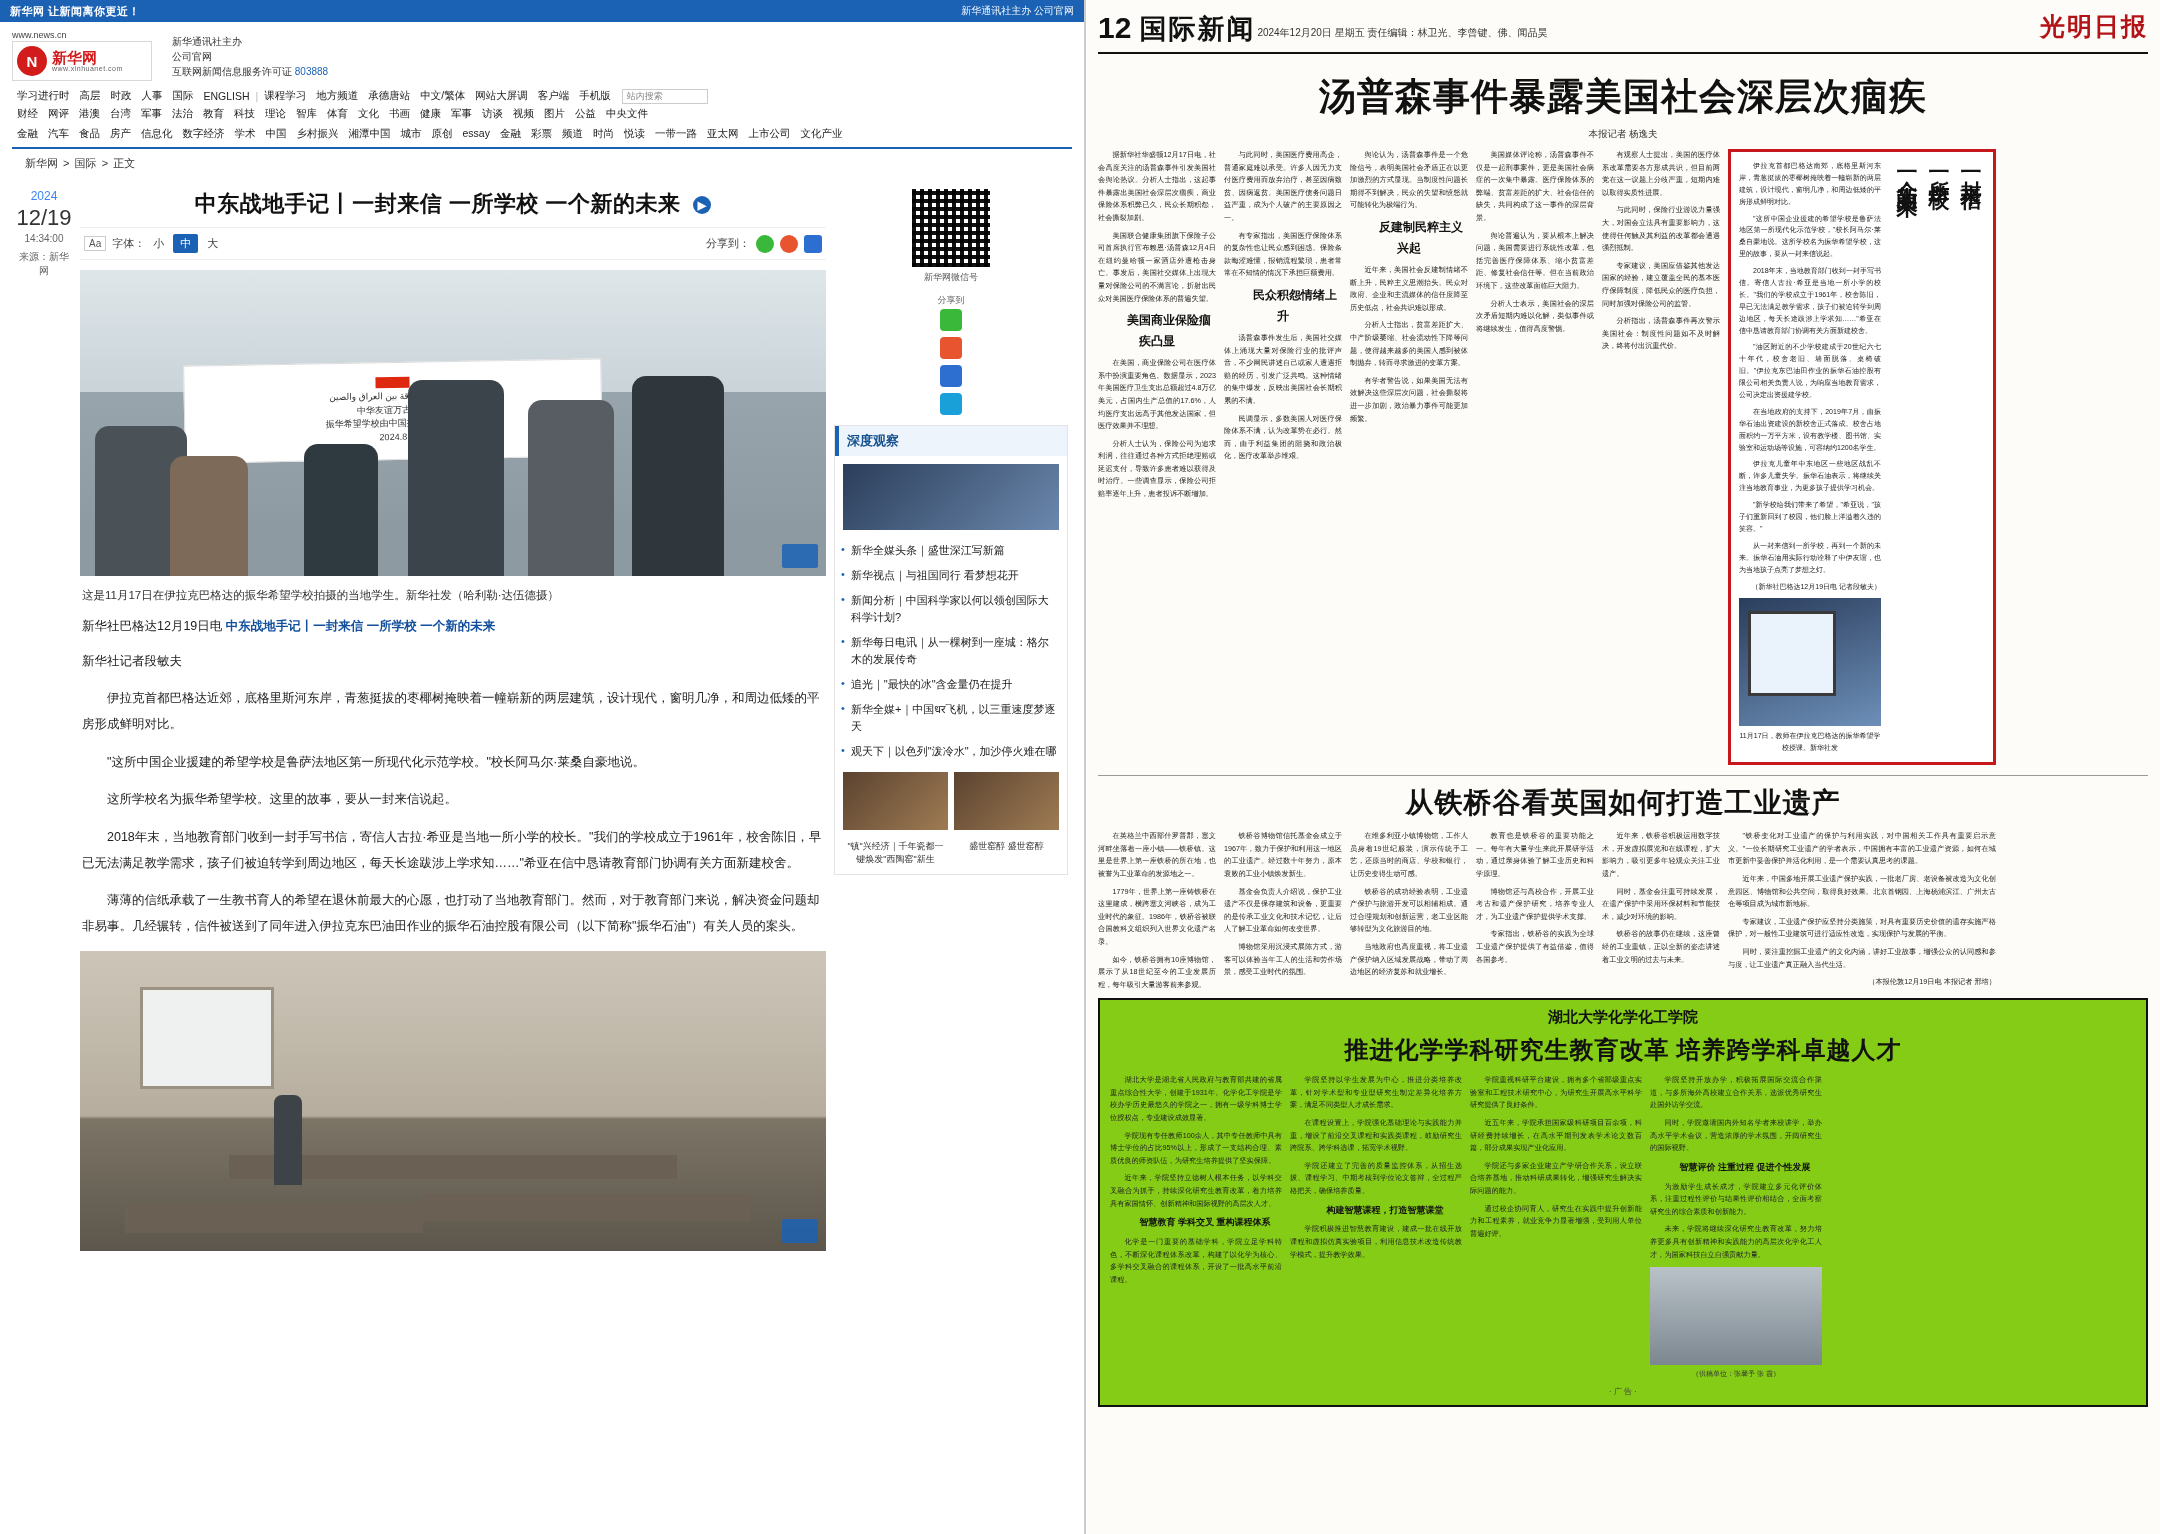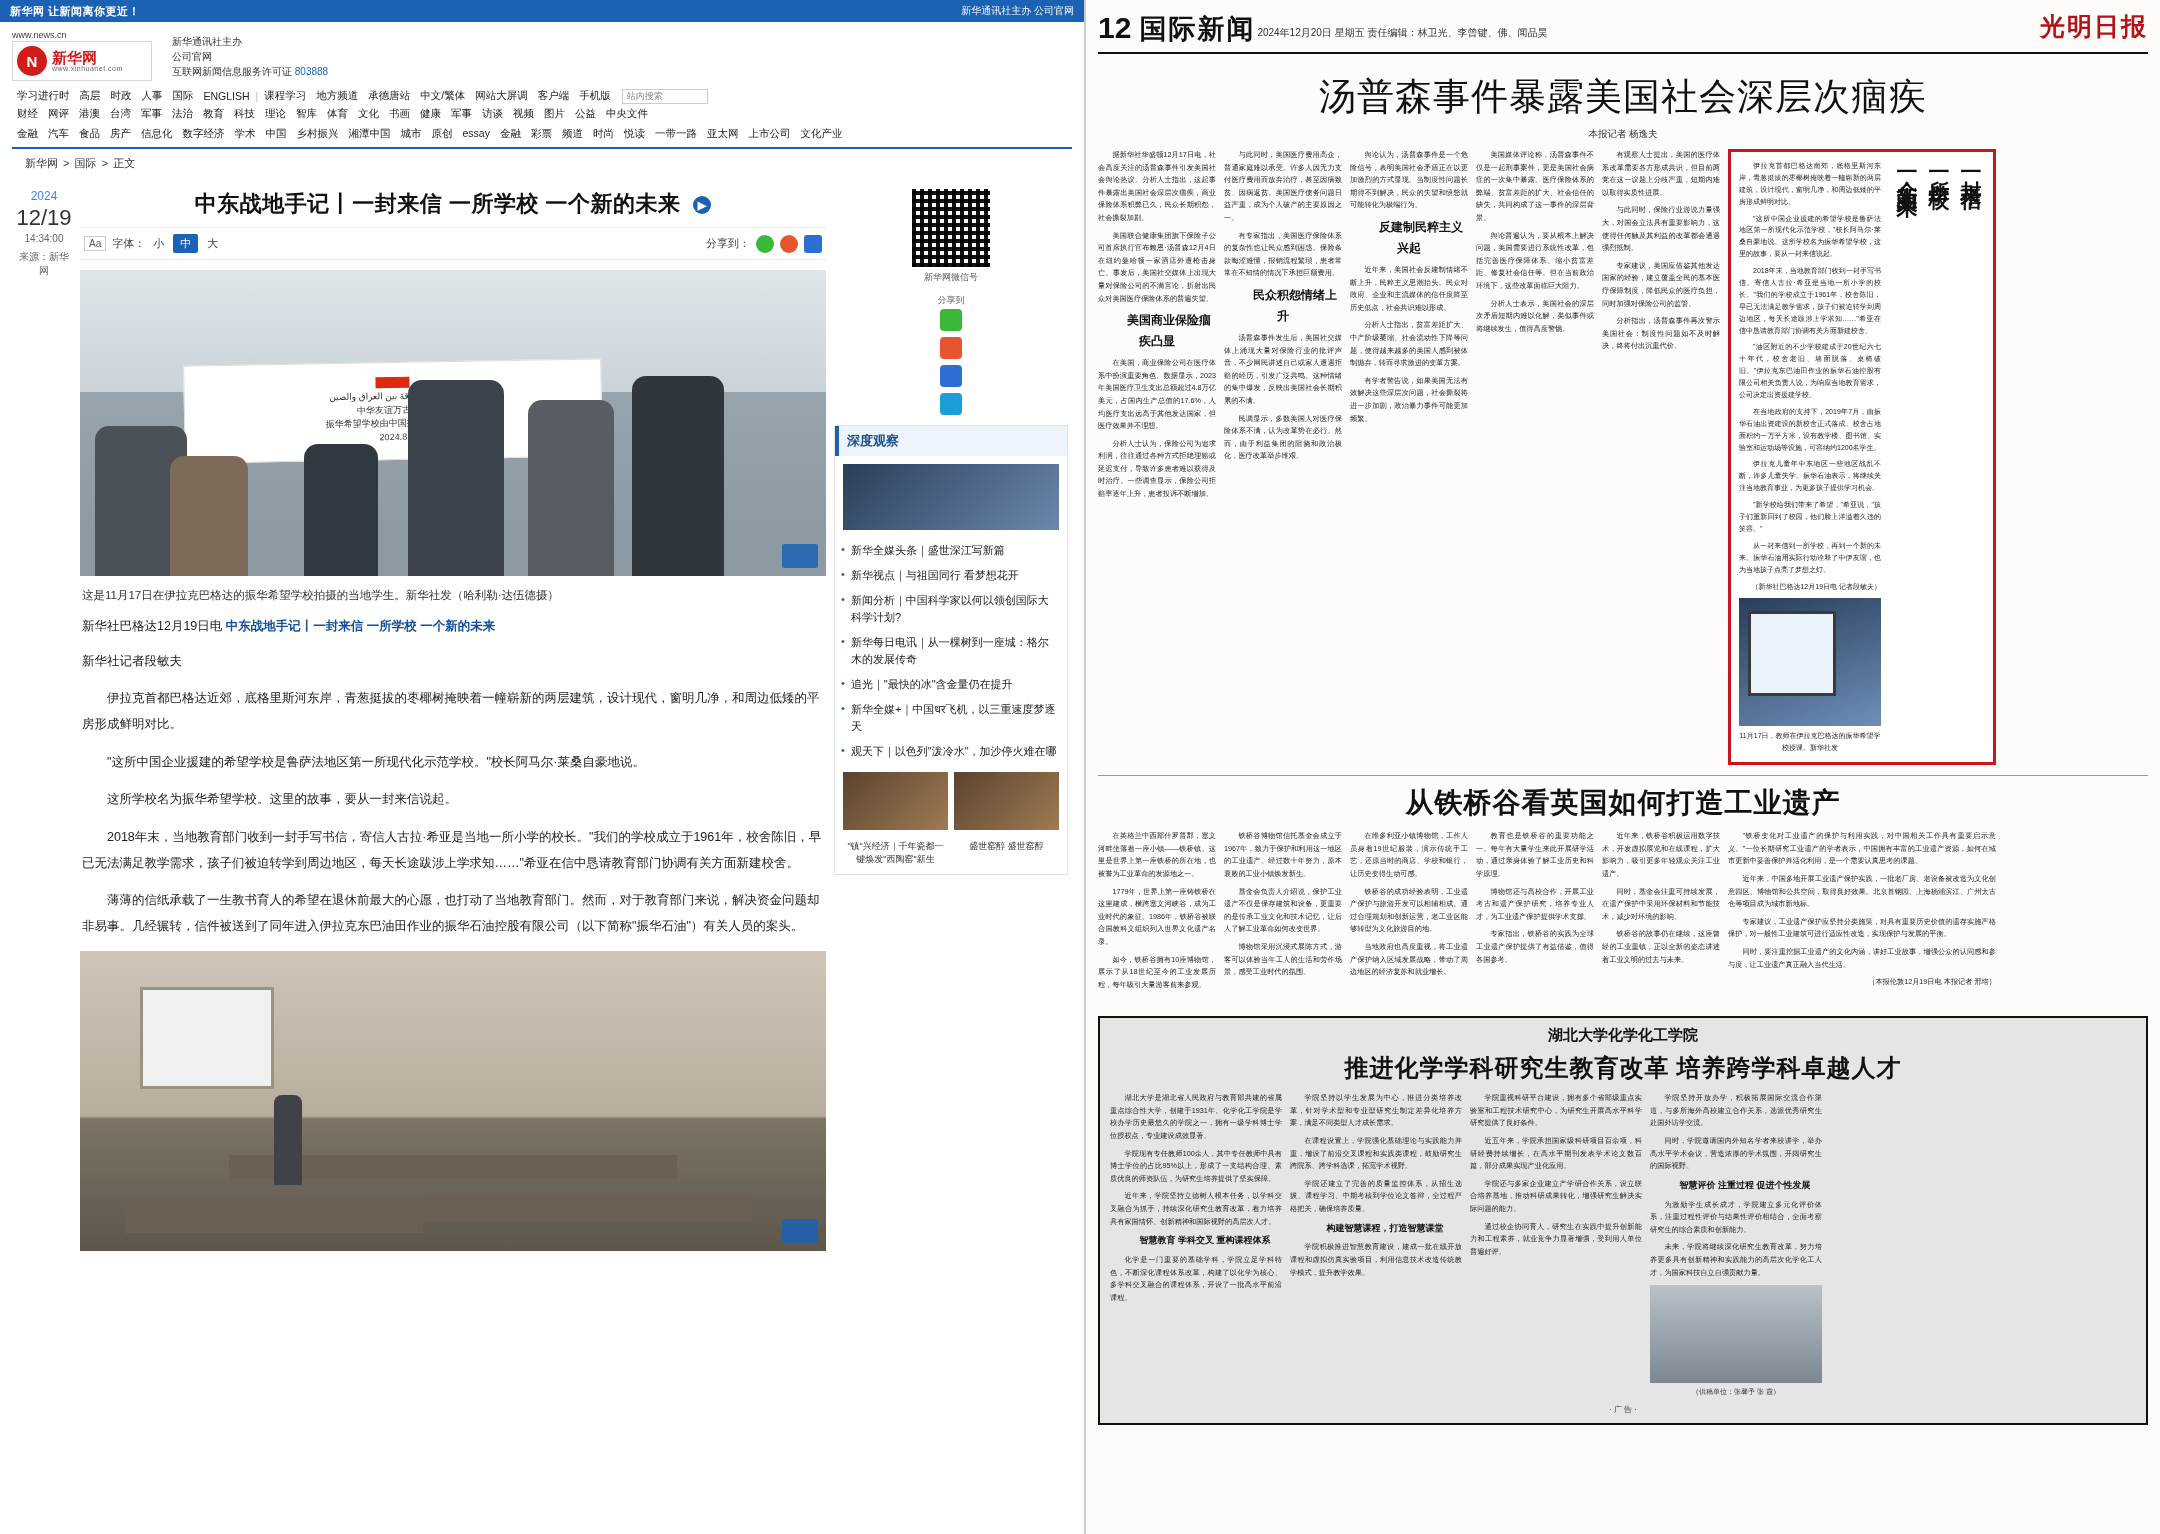--- a/index.html
+++ b/index.html
@@ -136,21 +136,21 @@
   .share-col .c4 { background: #1aa0d8; }
 
   
   .paper { width: 1074px; height: 1534px; background: #fdfcf8; padding: 10px 12px; position: relative; }
   .paper-head { display: flex; align-items: flex-end; border-bottom: 2px solid #111; padding-bottom: 9px; }
   .pg-num { font-size: 30px; font-weight: bold; color: #111; margin-right: 8px; line-height: 1; }
   .pg-sec { font-size: 27px; font-weight: bold; color: #111; letter-spacing: 2px; line-height: 1; }
   .pg-meta { font-size: 10px; color: #333; margin-left: 2px; padding-bottom: 3px; }
   .pg-logo { margin-left: auto; font-size: 25px; font-weight: bold; color: #b31217; letter-spacing: 2px; font-family: "Liberation Serif", serif; }
 
-  .headline1 { font-size: 37px; font-weight: normal; color: #111; text-align: center; margin: 18px 0 6px 0; letter-spacing: 1px; font-family: "Liberation Serif", serif; }
+  .headline1 { font-size: 37px; font-weight: bold; color: #111; text-align: center; margin: 18px 0 6px 0; letter-spacing: 1px; font-family: "Liberation Serif", serif; }
   .byline { font-size: 9.5px; color: #333; text-align: center; margin-bottom: 8px; }
 
   .cols { display: flex; gap: 8px; }
   .col { font-size: 7.2px; line-height: 1.75; color: #222; text-align: justify; }
   .col p { margin: 0 0 5px 0; text-indent: 2em; }
   .subhead { font-size: 12px; font-weight: bold; color: #111; text-align: center; margin: 7px 0 5px 0; }
 
   .redbox {
     border: 3px solid #c8161d; padding: 8px; width: 268px;
     display: flex; gap: 8px; position: relative; background: #fff;
@@ -164,21 +164,21 @@
     writing-mode: vertical-rl; font-size: 21px; font-weight: bold; color: #111;
     letter-spacing: 4px; font-family: "Liberation Serif", serif;
   }
   .rb-photo { height: 128px; background: linear-gradient(160deg,#2a3d5c,#6d8fb8); margin-top: 6px; position: relative; overflow: hidden; }
   .rb-screen { position: absolute; left: 6%; top: 10%; width: 62%; height: 66%; background: #eaf2fb; border: 3px solid #3a3a3a; }
   .rb-cap { font-size: 7px; color: #222; text-align: center; margin-top: 4px; }
 
   .hr2 { border-top: 1px solid #999; margin: 10px 0 8px 0; }
   .headline2 { font-size: 28px; font-weight: bold; color: #111; text-align: center; margin: 4px 0 8px 0; letter-spacing: 1px; font-family: "Liberation Serif", serif; }
 
-  .advert { border: 2px solid #111; margin-top: 20px; padding: 8px 10px; background: #e5e5e5; }
+  .advert { border: 2px solid #111; margin-top: 2px; padding: 8px 10px; background: #84cc16; }
   .ad-org { font-size: 15px; font-weight: bold; color: #111; text-align: center; }
   .ad-title { font-size: 24px; font-weight: bold; color: #111; text-align: center; margin: 7px 0 8px 0; letter-spacing: 1px; font-family: "Liberation Serif", serif; }
   .ad-sub { font-size: 9px; font-weight: bold; color: #111; text-align: center; margin: 5px 0 3px 0; }
   .ad-photo { height: 98px; background: linear-gradient(180deg,#b9c2c8,#7d8790); margin-top: 6px; }
   .ad-photo-cap { font-size: 7px; color: #333; text-align: center; margin-top: 3px; }
   .pg-foot { font-size: 8px; color: #444; text-align: center; margin-top: 6px; }
 </style>
 </head>
 <body>
 

